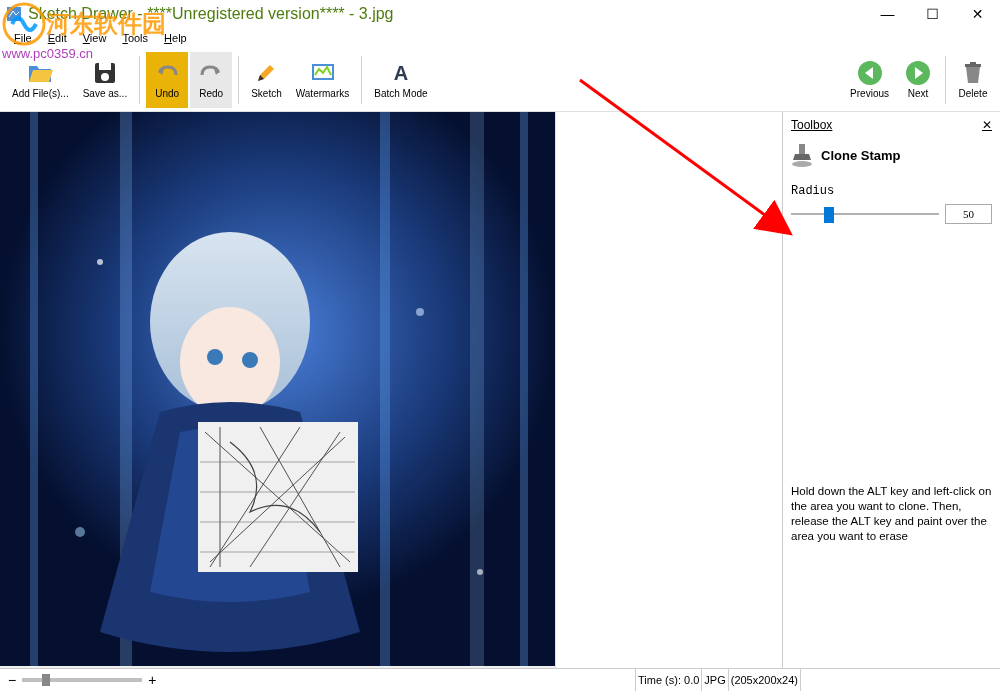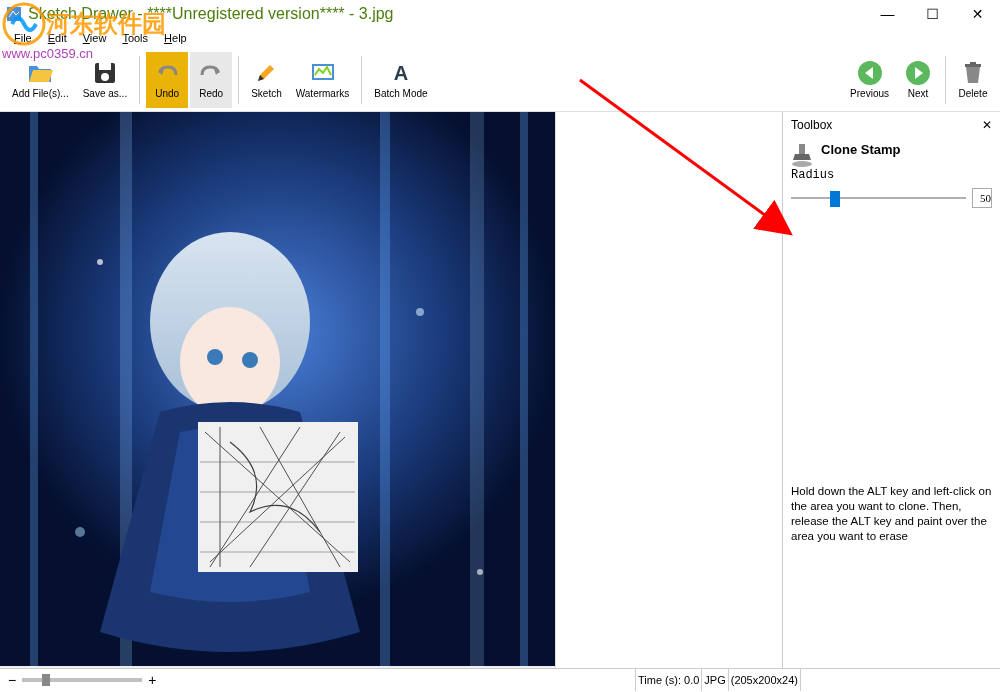--- a/index.html
+++ b/index.html
@@ -21,32 +21,32 @@
 .tb-item .lbl { font-size: 10px; text-align: right; line-height: 11px; margin-top: 2px; }
 .tb-sep { width: 1px; height: 48px; background: #d0d0d0; margin: 0 4px; }
 .tb-spacer { flex: 1; }
 
 .main-area { display: flex; height: 556px; }
 .canvas-area { flex: 1; position: relative; background: #f0f0f0; display: flex; }
 .canvas-img { width: 555px; height: 554px; position: relative; overflow: hidden; }
 .canvas-white { flex: 1; background: #fff; border-left: 1px solid #ddd; }
 
 .toolbox { width: 218px; background: #fff; border-left: 1px solid #ccc; padding: 4px 8px; font-family: "Courier New", monospace; font-size: 12px; display: flex; flex-direction: column; }
-.toolbox-hdr { display: flex; justify-content: space-between; align-items: center; font-family: "Segoe UI"; font-size: 12px; padding: 2px 0 6px 0; }
+.toolbox-hdr { display: flex; justify-content: space-between; align-items: center; font-family: "Segoe UI"; font-size: 12px; padding: 2px 0 6px 0; text-decoration: underline; }
 .toolbox-hdr .x { font-size: 12px; cursor: default; }
-.tool-title { display: flex; gap: 8px; margin: 4px 0 0 0; }
+.tool-title { display: flex; align-items: center; gap: 8px; margin: 4px 0 16px 0; }
 .tool-title .stamp-ic { width: 22px; height: 26px; }
 .tool-title b { font-weight: bold; font-size: 13px; }
 .slider-group { margin-bottom: 14px; }
 .slider-group .slabel { margin-bottom: 6px; font-family: Liberation Mono, monospace; }
 .slider-row { display: flex; align-items: center; gap: 6px; }
 .slider { flex: 1; height: 18px; position: relative; }
 .slider .track { position: absolute; top: 8px; left: 0; right: 0; height: 2px; background: #b0b0b0; }
 .slider .thumb { position: absolute; top: 2px; width: 10px; height: 16px; background: #0078d7; }
-.slider-val { width: 20px; height: 20px; border: 1px solid #aaa; text-align: right; font-size: 11px; line-height: 18px; font-family: "Segoe UI"; }
+.slider-val { width: 47px; height: 20px; border: 1px solid #aaa; text-align: center; font-size: 11px; line-height: 18px; font-family: "Segoe UI"; }
 .tool-help { margin-top: auto; margin-bottom: 120px; font-size: 11.5px; line-height: 15px; }
 
 .status-bar { height: 22px; border-top: 1px solid #ccc; display: flex; align-items: center; font-size: 11px; }
 .status-left { display: flex; align-items: center; padding-left: 8px; gap: 6px; }
 .zoom-slider { width: 120px; height: 4px; background: #c0c0c0; position: relative; }
 .zoom-slider .zt { position: absolute; top: -4px; left: 20px; width: 8px; height: 12px; background: #888; }
 .status-right { margin-left: auto; display: flex; }
 .status-cell { border-left: 1px solid #ccc; padding: 0 2px; height: 22px; line-height: 22px; }
 
 .arrow { position: absolute; pointer-events: none; z-index: 50; }

